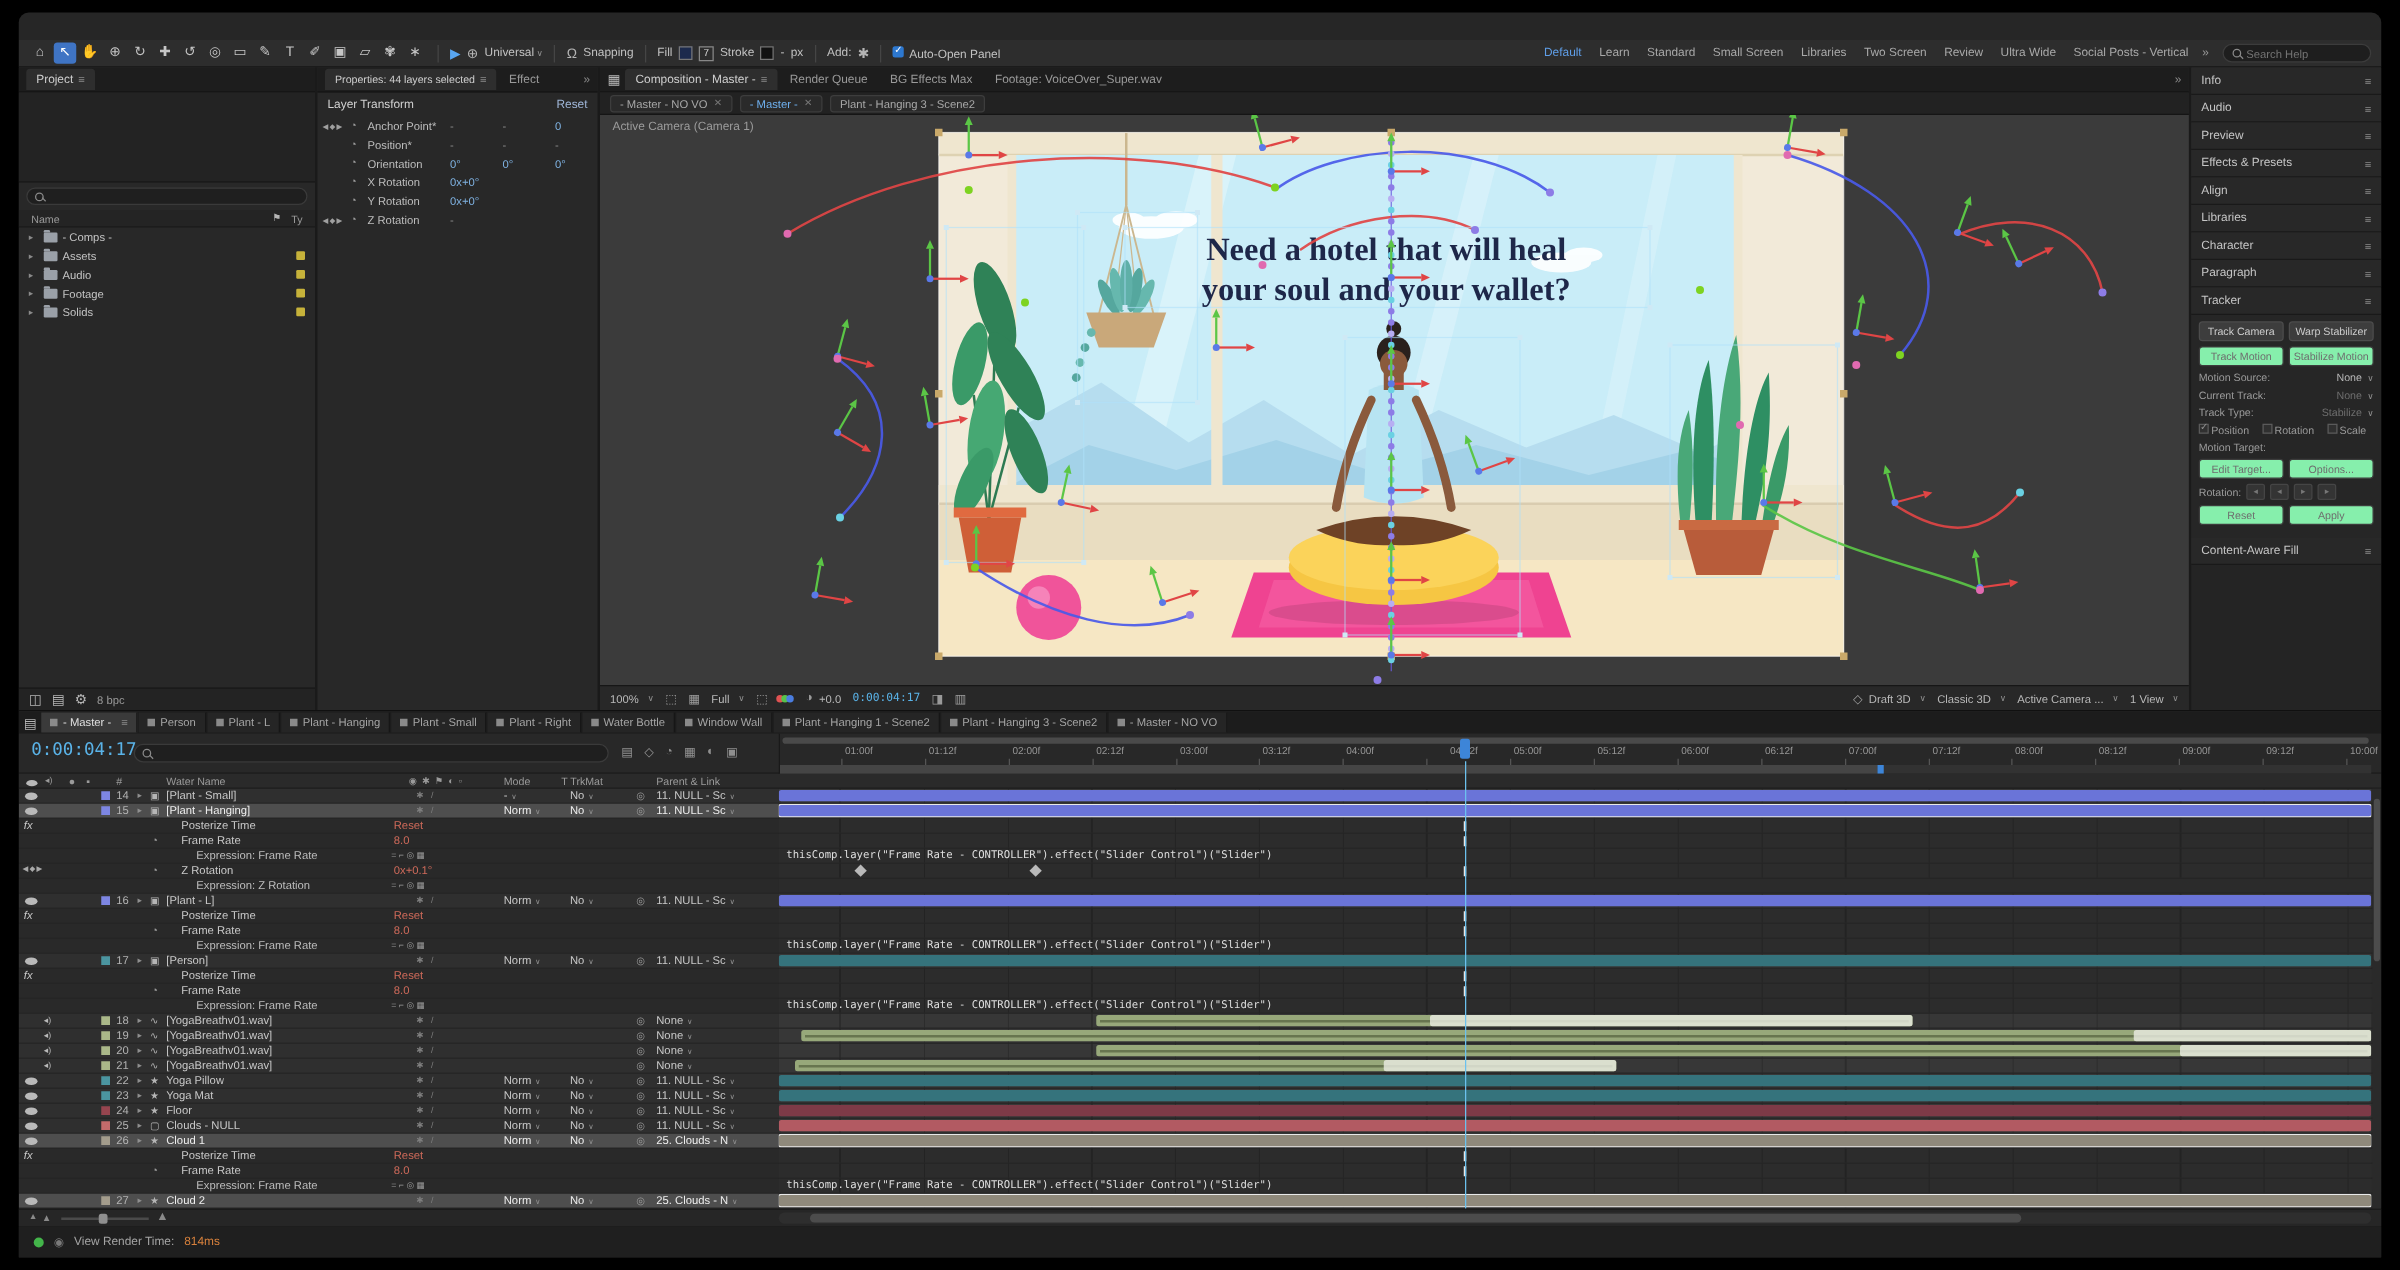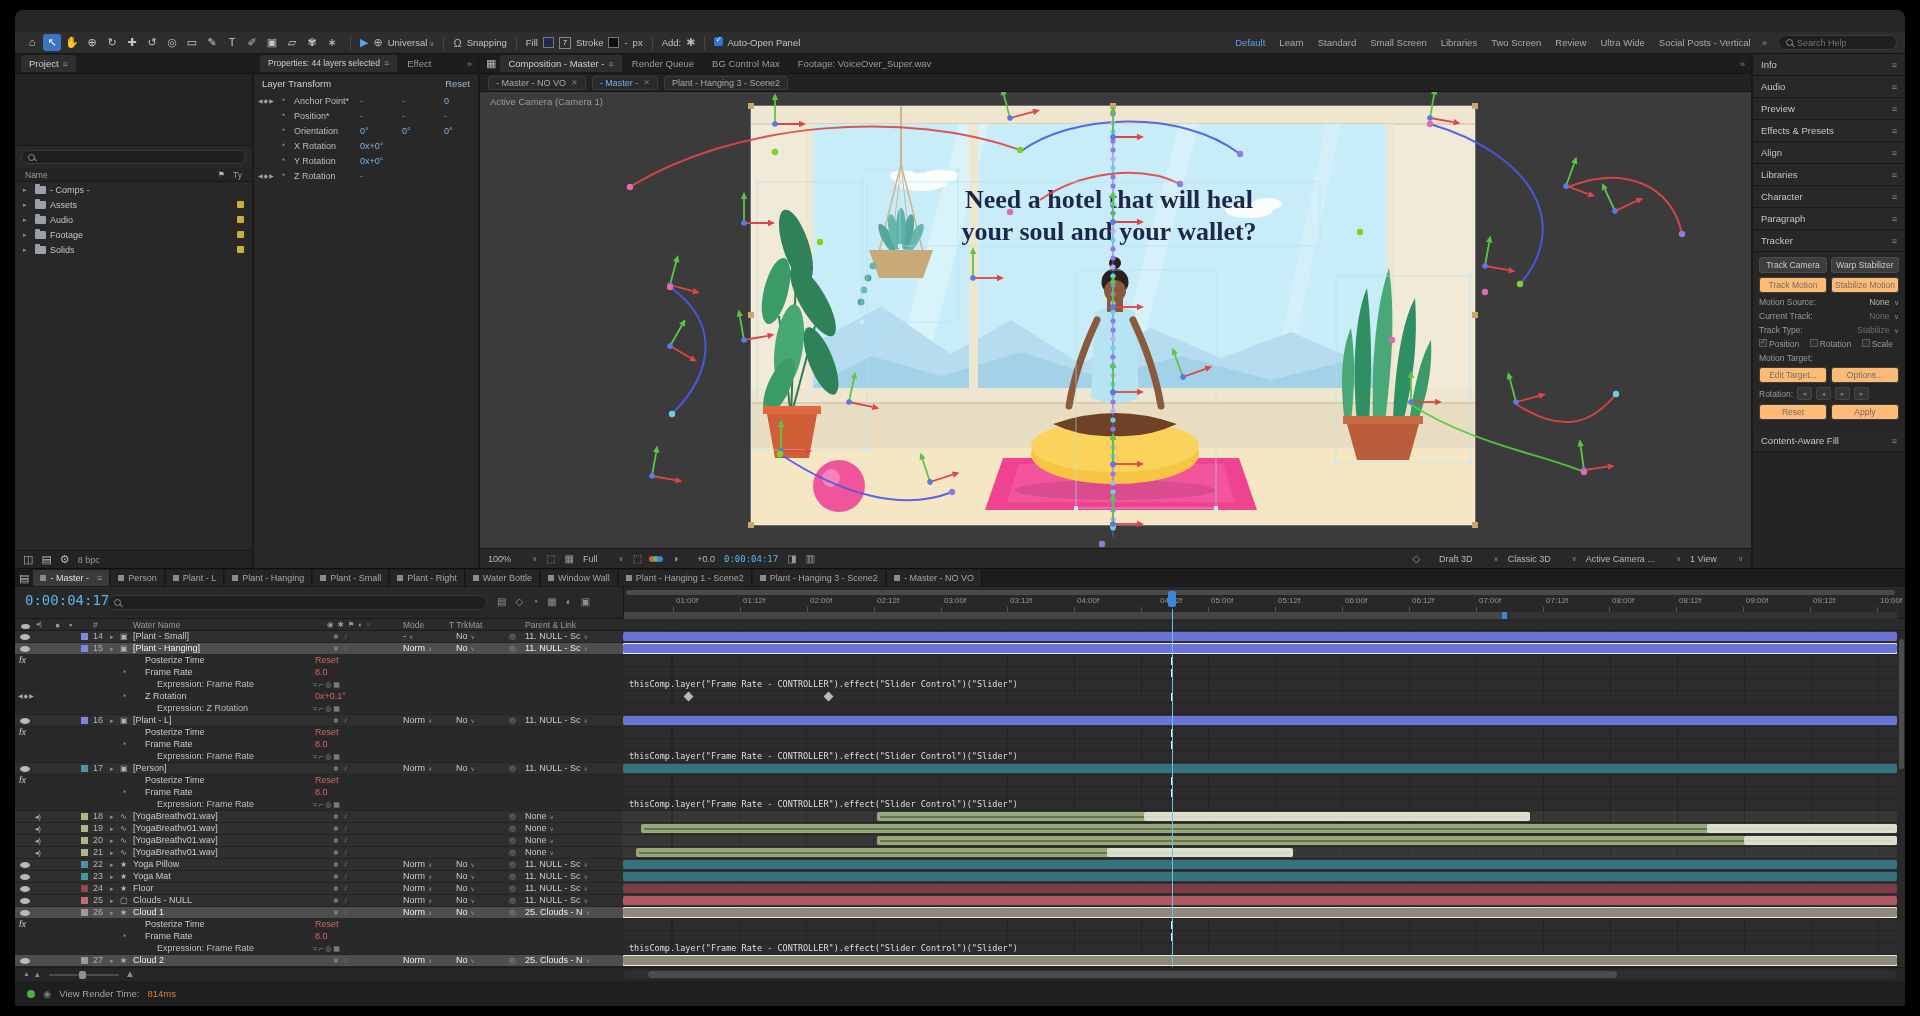--- a/index.html
+++ b/index.html
@@ -87,34 +87,34 @@
   .crumb{border:1px solid #3d3d3d;background:#2a2a2a;border-radius:3px;padding:1px 7px;color:#a8a8a8;display:flex;gap:5px;align-items:center;white-space:nowrap}
   .crumb.act{color:#6fb1f0}
   .crumb .x{color:#777;font-size:8px}
   #viewport{position:absolute;top:38px;left:0;right:0;height:456px;background:#3b3b3b;overflow:hidden}
   #cam-label{position:absolute;top:4px;left:10px;color:#9c9c9c;font-size:9.5px;z-index:3}
   #vpsvg{position:absolute;left:0;top:0}
   #comp-bottom{position:absolute;bottom:0;left:0;right:0;height:20px;background:#282828;border-top:1px solid #161616;
     display:flex;align-items:center;gap:9px;padding:0 8px;font-size:9px;color:#b9b9b9;white-space:nowrap}
   .cb-ico{color:#9a9a9a;font-size:10px}
   .cb-tc{color:#5ab3e8;font-family:"DejaVu Sans Mono",monospace}
-  .cb-item{display:flex;align-items:center;gap:19px}
+  .cb-item{display:flex;align-items:center;gap:5px}
   .spacer{flex:1}
   .chan{display:inline-flex}
   .chan b{width:6px;height:6px;border-radius:50%;display:inline-block;margin-left:-2px}
   .chan .r{background:#e05252}.chan .g2{background:#58c24a}.chan .b{background:#4a7de0}
 
   
   .rp{height:22px;border-bottom:1px solid #191919;display:flex;align-items:center;padding:0 8px;background:#282828;font-size:9.5px;color:#c6c6c6}
   .rpmenu{margin-left:auto;color:#8a8a8a;font-size:9px}
   #tracker-body{position:absolute;top:198px;left:0;right:0;height:178px;background:#262626;padding:5px 6px;font-size:8.5px;color:#9a9a9a}
   .trk-row{display:flex;gap:4px;margin-bottom:4px;align-items:center}
   .btn{flex:1;background:#3d3d3d;border:1px solid #4c4c4c;border-radius:3px;text-align:center;
     padding:2px 0;color:#ccc;font-size:8.5px;white-space:nowrap;overflow:hidden}
-  .btn.dis{background:#fdba74;border-color:#3c3c3c;color:#6e6e6e}
+  .btn.dis{background:#86efac;border-color:#3c3c3c;color:#6e6e6e}
   .trk-val{margin-left:auto;color:#b9b9b9}
   .trk-val.dis{color:#6e6e6e}
   .cbx{width:8px;height:8px;border:1px solid #5a5a5a;background:#303030;display:inline-block;position:relative;margin-right:2px}
   .cbx.on::after{content:"✓";position:absolute;top:-3px;left:0;font-size:8px;color:#8f8f8f}
   .mini{width:15px;height:13px;background:#343434;border:1px solid #454545;border-radius:2px;text-align:center;line-height:11px;color:#777;font-size:7px}
   #caf-header{position:absolute;top:376px;left:0;right:0}
 
   
   #timeline{position:absolute;top:558px;left:0;right:0;height:412px;background:#2b2b2b;border-top:1px solid #101010}
   #tl-tabs{position:absolute;top:0;left:0;right:0;height:18px;background:#1c1c1c;display:flex;align-items:center;gap:1px;padding:0 4px;font-size:9px}
@@ -380,21 +380,21 @@
             </span>
    </div>
         </div>
     </div>
 
     <div id="comp" class="panel">
       <div class="tabbar" id="comp-tabs">
           <span class="tbico" style="margin-right:2px">▦</span>
           <span class="ptab"><span>Composition - Master -</span><span class="menu-ico">≡</span></span>
           <span class="ptab inact"><span>Render Queue</span></span>
-          <span class="ptab inact"><span>BG Control Max</span></span>
+          <span class="ptab inact"><span>BG Effects Max</span></span>
           <span class="ptab inact"><span>Footage: VoiceOver_Super.wav</span></span>
           <span class="chev">»</span>
         </div>
       <div id="crumbs">
           <span class="crumb">- Master - NO VO<span class="x">✕</span></span>
           <span class="crumb act">- Master -<span class="x">✕</span></span>
           <span class="crumb">Plant - Hanging 3 - Scene2</span>
         </div>
       <div id="viewport">
         <div id="cam-label">Active Camera (Camera 1)</div>

